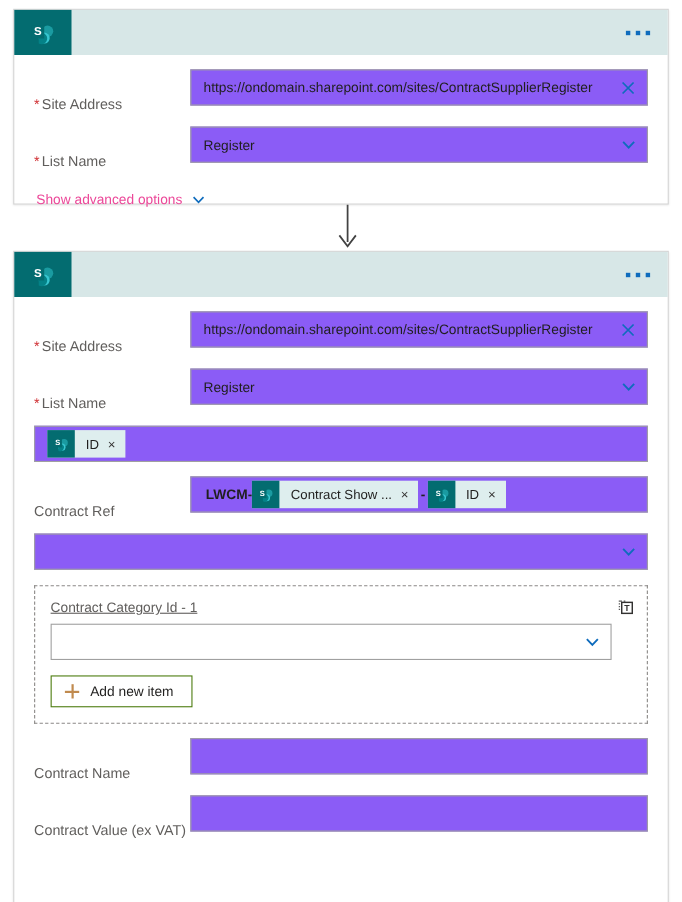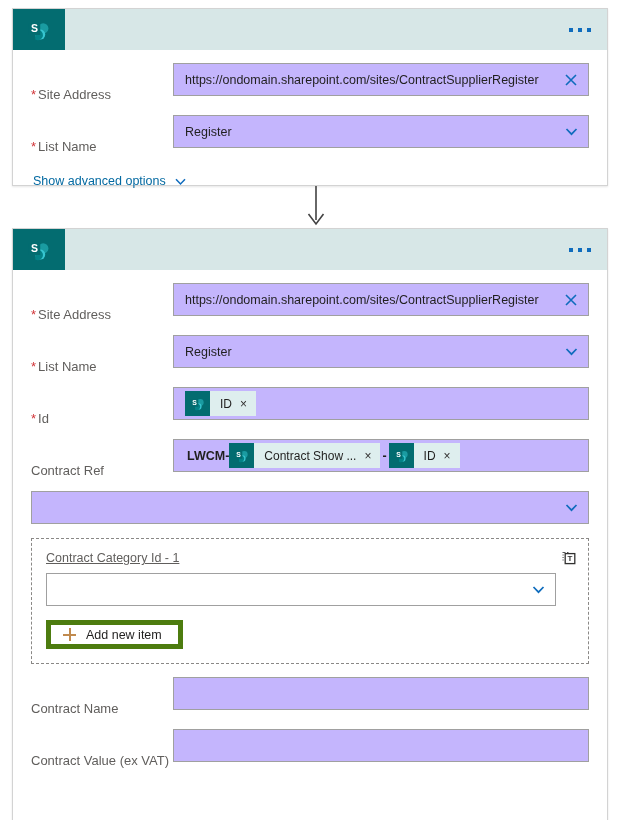--- a/index.html
+++ b/index.html
@@ -87,21 +87,21 @@
   }
   .row .label .req {
     color: #d13438;
     margin-right: 2px;
   }
   .field {
     position: relative;
     flex: 1 1 auto;
     min-height: 33px;
     border: 1px solid #a0a0a0;
-    background: #c4b5fd;
+    background: #8b5cf6;
     display: flex;
     align-items: center;
     padding: 0 34px 0 11px;
     font-size: 12.5px;
     color: #201f1e;
   }
   .field.plain { padding-right: 11px; }
   .field-text { white-space: nowrap; overflow: hidden; }
 
   .field-icon {
@@ -144,21 +144,21 @@
   }
   .lit { font-size: 12.5px; color: #201f1e; padding: 0 0 0 2px; font-weight: bold; }
   .lit.sep { padding: 0 2px; }
 
   
   .advanced-link {
     display: inline-flex;
     align-items: center;
     gap: 8px;
     margin: 20px 0 14px 20px;
-    color: #0369a1;
+    color: #ec4899;
     font-size: 12.5px;
     cursor: pointer;
   }
 
   
   .repeat-box {
     position: relative;
     margin: 14px 18px 0 18px;
     border: 1px dashed #8a8886;
     padding: 12px 14px 14px 14px;
@@ -176,21 +176,21 @@
     border: 1px solid #a0a0a0;
     background: #fff;
   }
   .add-btn {
     margin-top: 14px;
     display: inline-flex;
     align-items: center;
     gap: 10px;
     height: 29px;
     padding: 0 16px 0 12px;
-    border: 5px solid #4d7c0f;
+    border: 1px solid #4d7c0f;
     background: #ffffff;
     font-size: 12.5px;
     color: #201f1e;
     cursor: pointer;
   }
   .plus {
     position: relative;
     width: 13px; height: 13px;
     flex: 0 0 auto;
   }
@@ -332,23 +332,20 @@
           <span class="field-text">Register</span>
           <span class="field-icon">
             <svg width="15" height="15" viewBox="0 0 15 15">
                 <path d="M2.5 5 L7.5 10.2 L12.5 5" stroke="#0f6cbd" stroke-width="1.7" fill="none"></path>
               </svg>
           </span>
         </div>
       </div>
 
       <div class="row">
-        <div class="label">
-          <span class="req">*</span><span>Id</span>
-        </div>
         <div class="field token-field">
           <span class="token">
             <span class="tok-icon">
               <svg width="17" height="17" viewBox="0 0 26 26" aria-hidden="true">
                 <circle cx="17.2" cy="11.4" r="5.2" fill="#1a9ba1"></circle>
                 <circle cx="14.2" cy="17.6" r="5.0" fill="#37c6d0"></circle>
                 <path d="M9.2 13.4h5.0a5.0 5.0 0 0 1-5.0 9.2z" fill="#048287"></path>
                 <rect x="2.6" y="6.4" width="11.6" height="11.6" fill="#036c70"></rect>
                 <text x="8.4" y="15.1" font-family="Liberation Sans, sans-serif" font-size="10.5" font-weight="bold" fill="#ffffff" text-anchor="middle">S</text>
               </svg>

